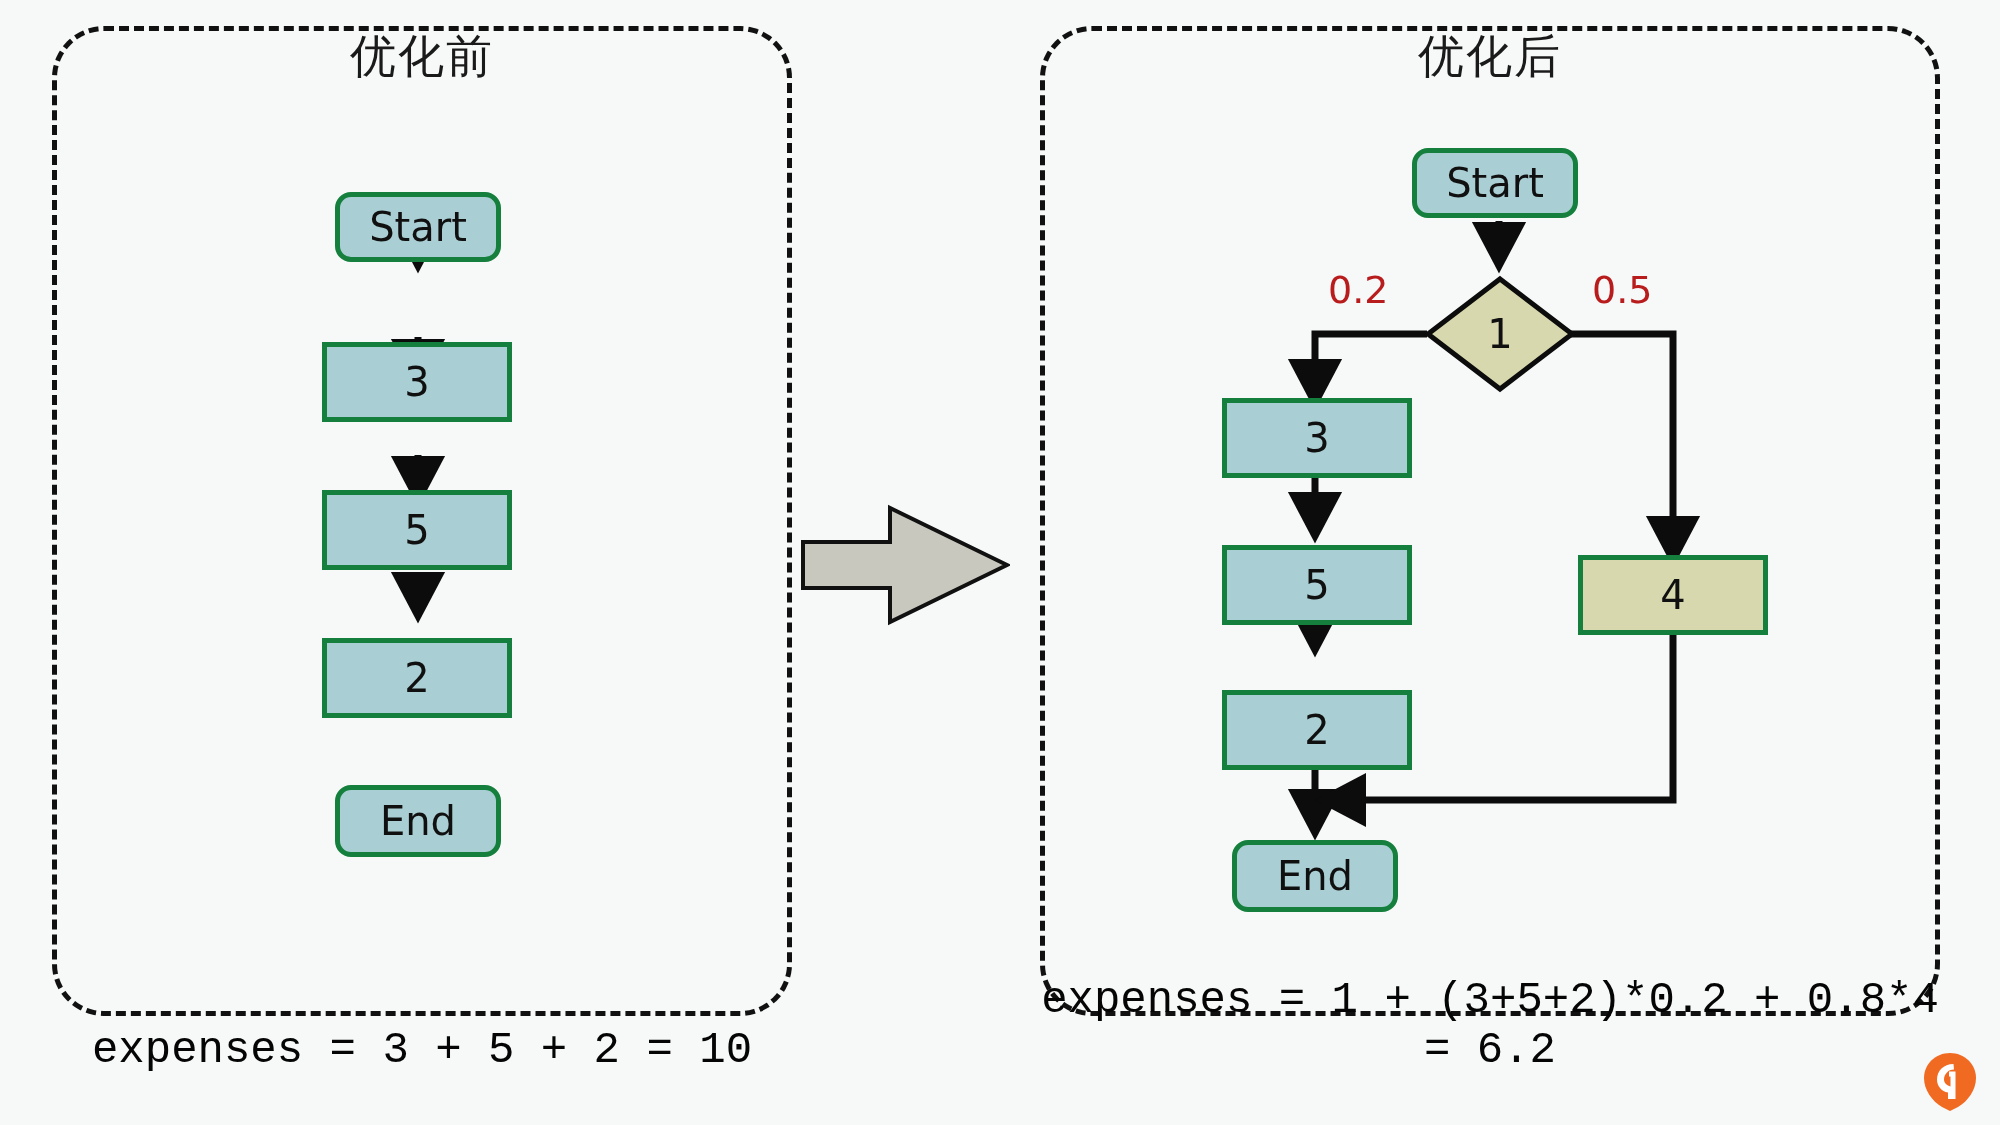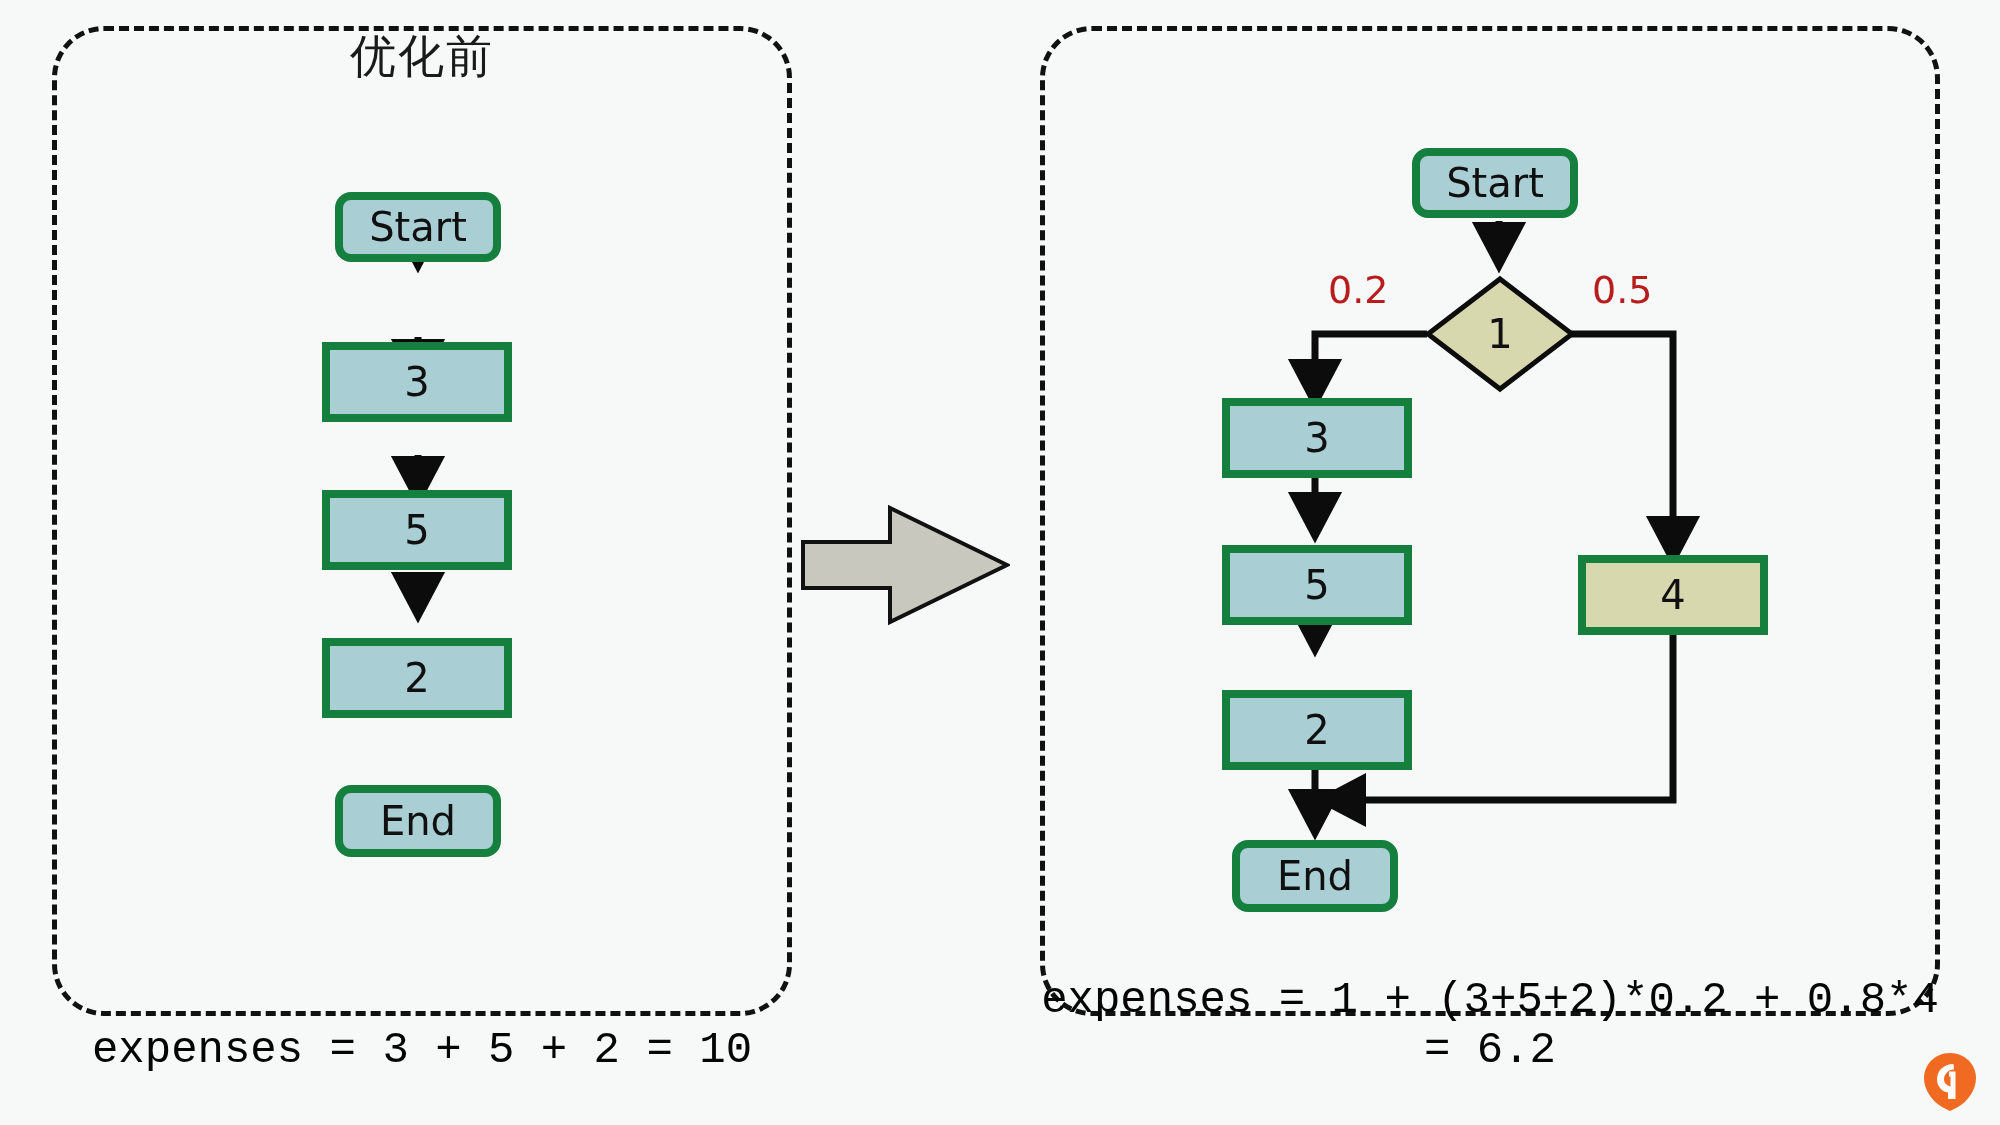--- a/index.html
+++ b/index.html
@@ -39,21 +39,21 @@
     font-family:Liberation Mono, monospace;
     font-size:44px;
     color:#050505;
     bottom:50px;
   }
 
   
   .node{
     position:absolute;
     box-sizing:border-box;
-    border:8px solid #15803d;
+    border:5px solid #15803d;
     display:flex;
     align-items:center;
     justify-content:center;
     font-size:40px;
     color:#101010;
     line-height:1;
     font-family:"DejaVu Sans","Liberation Sans",sans-serif;
   }
   .node.teal{background:#a9ced3;}
   .node.khaki{background:#d8d8ae;}
@@ -168,20 +168,21 @@
   <div class="formula" style="left:52px;width:740px;">expenses = 3 + 5 + 2 = 10</div>
 
   <div id="big-arrow">
     <svg width="210" height="130" viewBox="0 0 210 130">
       <polygon points="3,42 90,42 90,8 207,65 90,122 90,88 3,88" fill="#c8c8be" stroke="#111111" stroke-width="4" stroke-linejoin="miter"></polygon>
     </svg>
   </div>
 
   <div class="panel" id="panel-after"></div>
 
+  <div class="panel-title" style="left:1040px;top:26px;width:900px;">优化后</div>
 
   <div class="node teal terminal" style="left:1412px;top:148px;width:166px;height:70px;">
     <span>Start</span>
   </div>
 
   <div class="diamond-wrap" style="left:1425px;top:276px;width:150px;height:116px;">
     <svg width="150" height="116" viewBox="0 0 150 116">
       <polygon points="75,3 147,58 75,113 3,58" fill="#d8d8ae" stroke="#0c0c0c" stroke-width="5" stroke-linejoin="miter"></polygon>
     </svg>
     <div class="diamond-label">1</div>

